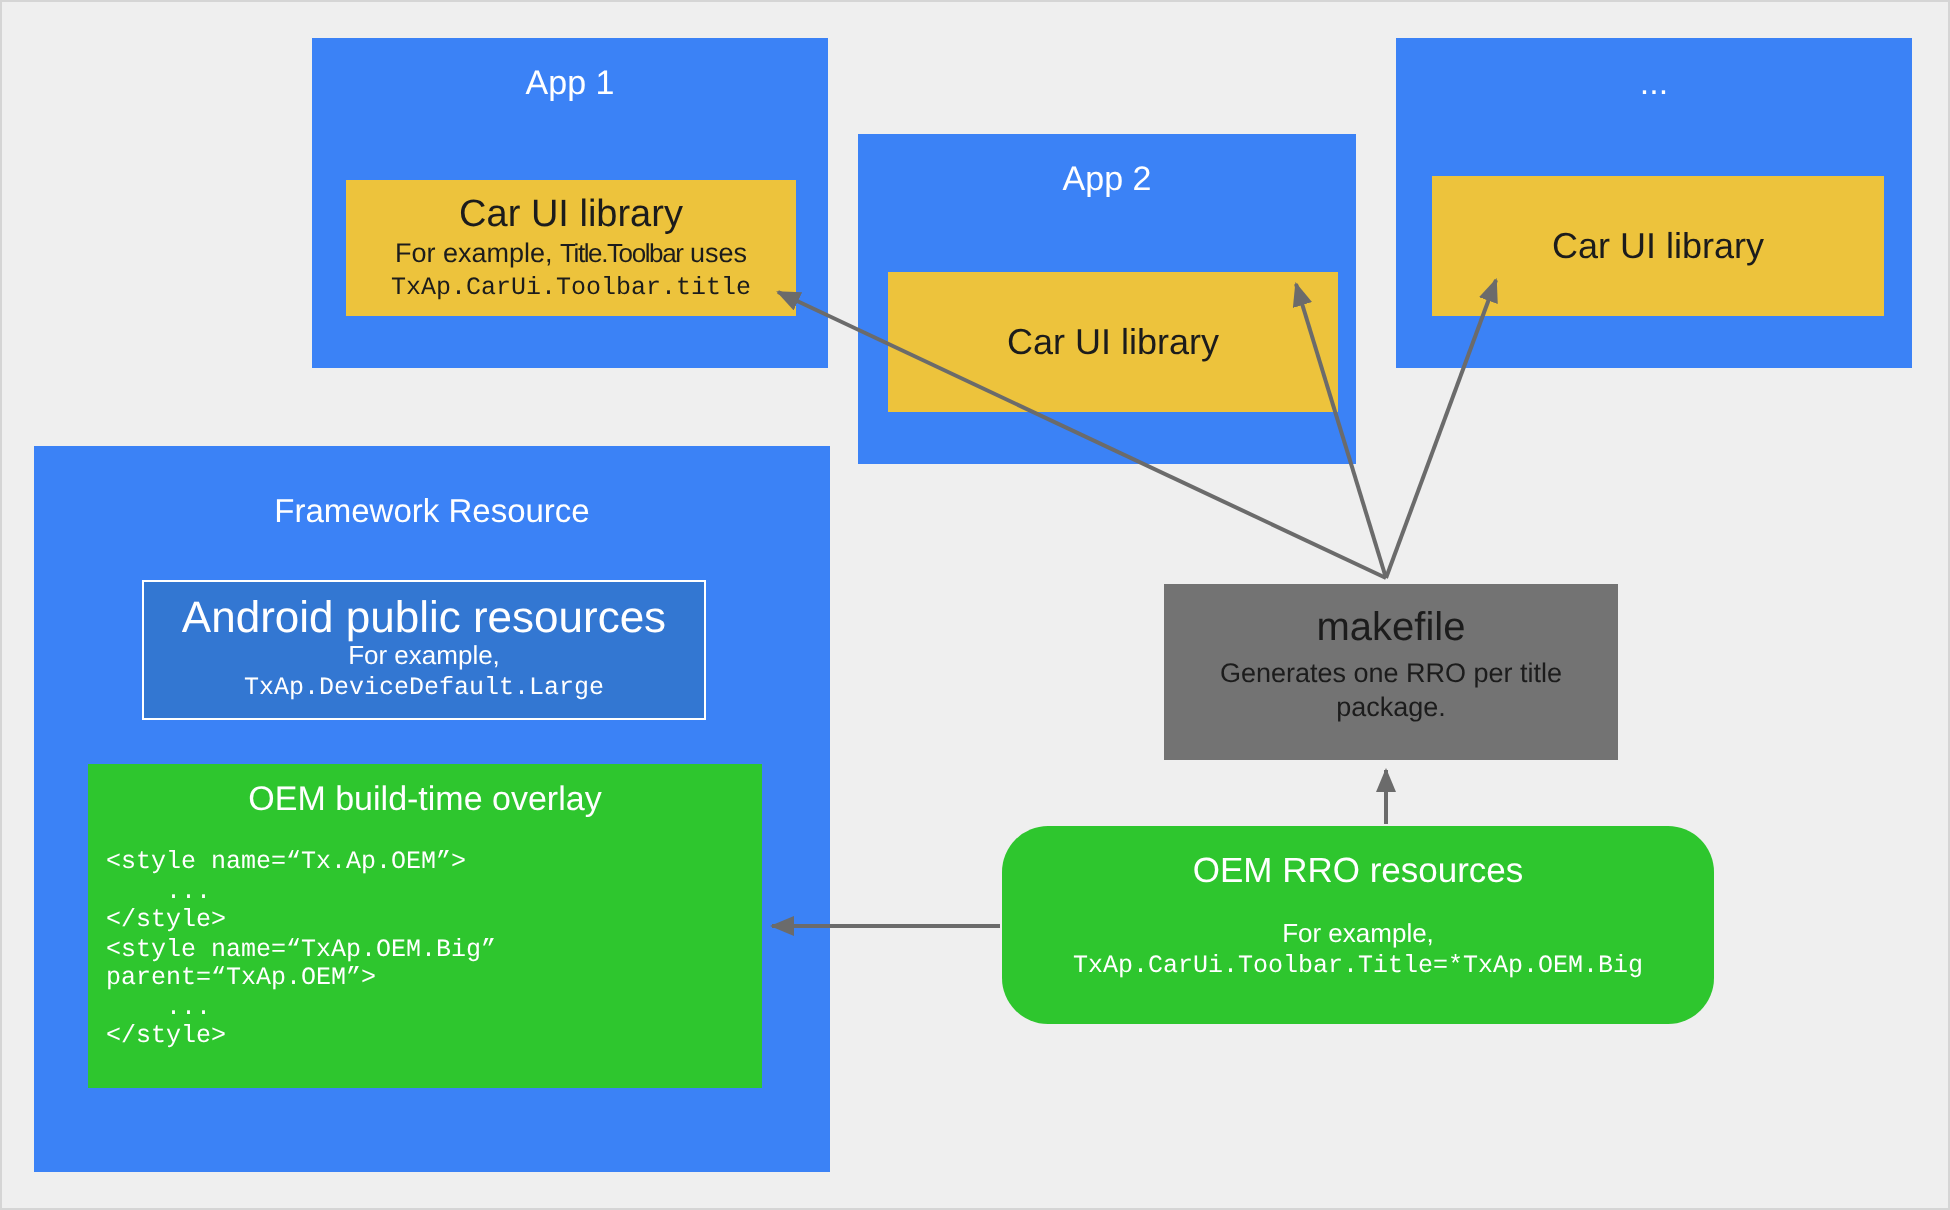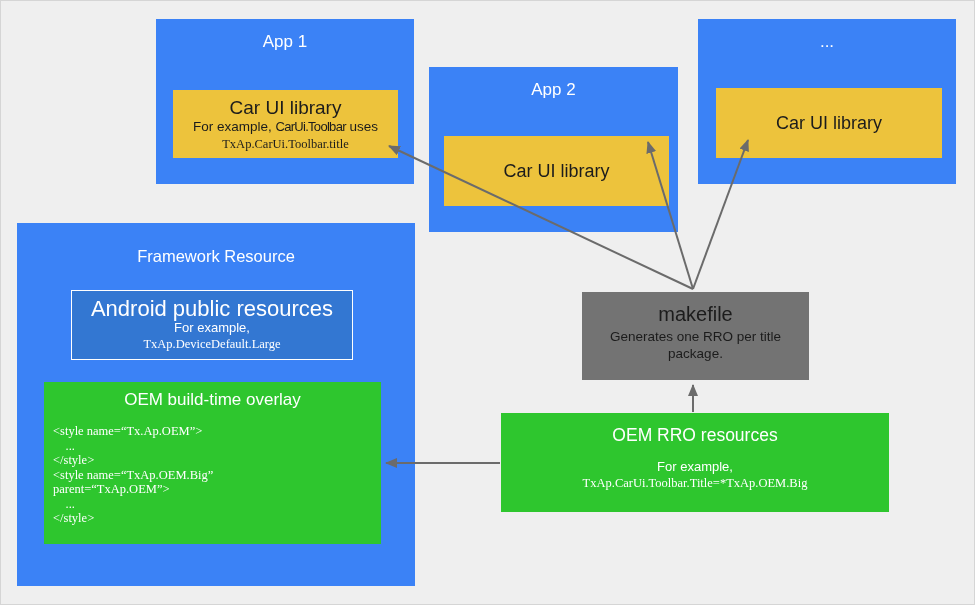--- a/index.html
+++ b/index.html
@@ -12,21 +12,21 @@
   .app-title { color:#ffffff; text-align:center; padding-top:13px; font-size:17px; }
   .libbox {
     position:absolute; background:#edc33c; color:#1c1c1c;
     display:flex; flex-direction:column; align-items:center; justify-content:center;
     text-align:center;
   }
   .lib-title { font-size:18px; line-height:22px; }
   .lib-title-lg { font-size:19px; line-height:23px; }
   .lib-desc { font-size:13.5px; line-height:16px; }
   .cond { letter-spacing:-0.7px; font-size:13px; }
-  .mono { font-family:Liberation Serif, serif; }
+  .mono { font-family:Liberation Mono, monospace; }
   .lib-code { font-size:12.5px; line-height:18px; }
 
   .fw-title { color:#ffffff; text-align:center; padding-top:24px; font-size:16.5px; }
   .pubbox {
     position:absolute; background:#3377d2; border:1px solid #ffffff; box-sizing:border-box;
     color:#ffffff; text-align:center;
     display:flex; flex-direction:column; align-items:center; justify-content:center;
   }
   .pub-title { font-size:22px; line-height:22px; }
   .pub-label { font-size:13px; line-height:16px; }
@@ -53,21 +53,21 @@
 </style>
 </head>
 <body>
 
 <div class="canvas">
 
   <div class="bluebox" style="left:155px; top:18px; width:258px; height:165px;">
     <div class="app-title">App 1</div>
     <div class="libbox" style="left:17px; top:71px; width:225px; height:68px;">
       <div class="lib-title-lg">Car UI library</div>
-      <div class="lib-desc"><span>For example, </span><span class="cond">CarUi.Toolbar</span><span> uses</span></div>
+      <div class="lib-desc"><span>For example, </span><span class="cond">Title.Toolbar</span><span> uses</span></div>
       <div class="lib-code mono">TxAp.CarUi.Toolbar.title</div>
     </div>
   </div>
 
   <div class="bluebox" style="left:428px; top:18px; width:249px; height:165px;margin-top:48px;">
     <div class="app-title">App 2</div>
     <div class="libbox" style="left:15px; top:69px; width:225px; height:70px;">
       <div class="lib-title">Car UI library</div>
     </div>
   </div>
@@ -98,21 +98,21 @@
     ...
 &lt;/style&gt;</div>
     </div>
   </div>
 
   <div class="mkbox" style="left:581px; top:291px; width:227px; height:88px;">
     <div class="mk-title">makefile</div>
     <div class="mk-desc">Generates one RRO per title package.</div>
   </div>
 
-  <div class="rrobox" style="left:500px; top:412px; width:388px; height:99px;">
+  <div class="rrobox" style="left:500px; top:412px; width:356px; height:99px;border-radius:23px;">
     <div class="rro-title">OEM RRO resources</div>
     <div class="rro-label">For example,</div>
     <div class="rro-code mono">TxAp.CarUi.Toolbar.Title=*TxAp.OEM.Big</div>
   </div>
 
   <svg class="arrows" width="975" height="605">
     <defs>
       <marker id="ah" markerUnits="userSpaceOnUse" markerWidth="14" markerHeight="12" refX="11" refY="5" orient="auto">
         <path d="M0,0 L12,5 L0,10 z" fill="#6b6b6b"></path>
       </marker>

